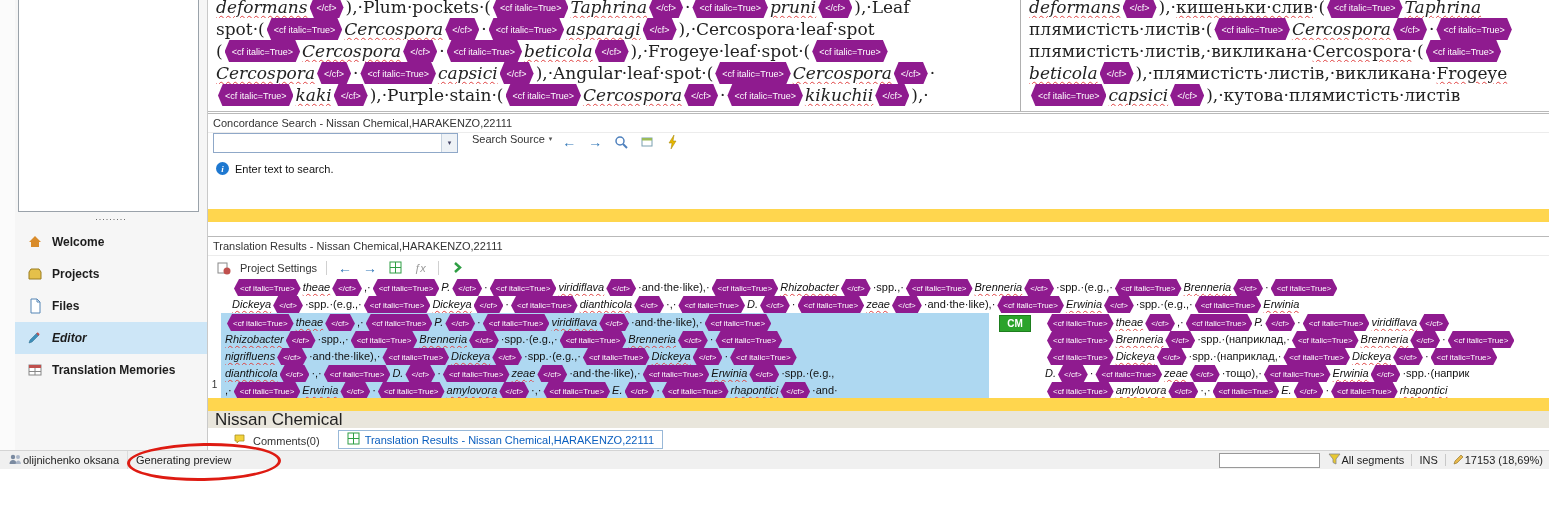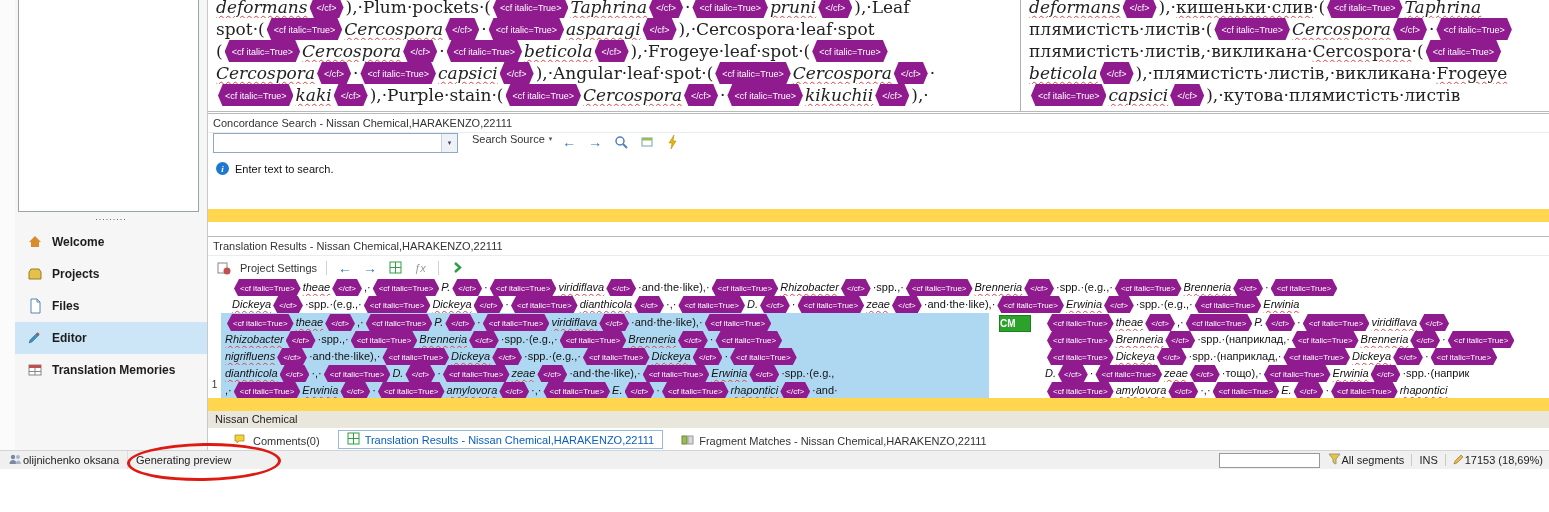--- a/index.html
+++ b/index.html
@@ -7,21 +7,21 @@
           font-family:"Liberation Sans",sans-serif;color:#222;}
 
   
   .left-strip{position:absolute;left:0;top:0;width:15px;height:450px;background:#fbfbfb;border-right:1px solid #e4e4e4;}
   .nav-pane{position:absolute;left:15px;top:0;width:192px;height:450px;background:#f6f6f6;}
   .nav-box{position:absolute;left:3px;top:-2px;width:179px;height:212px;background:#fff;border:1px solid #9aa2aa;}
   .nav-splitter{position:absolute;top:212px;left:0;right:0;text-align:center;font-size:9px;color:#555;
                 letter-spacing:1px;line-height:11px;cursor:row-resize;}
   .nav-items{position:absolute;top:226px;left:0;right:0;}
   .nav-item{height:32px;display:flex;align-items:center;gap:9px;padding-left:12px;cursor:pointer;}
-  .nav-item.selected{background:#CDE6F7;}
+  .nav-item.selected{background:#CDE6F7;font-style:italic;}
   .nav-label{font-size:12px;font-weight:bold;color:#1d1d1d;}
   .nav-ico{width:16px;height:16px;display:inline-flex;align-items:center;justify-content:center;}
 
   
   .main{position:absolute;left:207px;top:0;width:1342px;height:450px;background:#fff;border-left:1px solid #c9c9c9;box-sizing:border-box;}
 
   
   .editor-area{position:absolute;left:0;top:0;width:100%;height:112px;display:flex;overflow:hidden;border-bottom:1px solid #b9b9b9;box-sizing:border-box;}
   .ed-pane{font-family:"DejaVu Serif","Liberation Serif",serif;font-size:17px;overflow:hidden;position:relative;top:-4px;}
   .ed-pane.src{width:812px;padding-left:8px;box-sizing:border-box;}
@@ -72,24 +72,24 @@
   .tb-sep{width:1px;height:14px;background:#d0d0d0;margin:0 2px;}
   .fx{font-size:11px;color:#999;font-style:italic;}
   .res-lines{font-family:"Liberation Sans",sans-serif;font-size:11px;color:#111;}
   .res-lines .tok-line{height:17px;line-height:17px;}
   .res-lines.list{padding-left:24px;height:34px;overflow:hidden;}
   .match-row{display:flex;height:85px;overflow:hidden;cursor:pointer;}
   .match-num{width:13px;font-size:10px;color:#333;display:flex;align-items:flex-end;justify-content:center;padding-bottom:8px;}
   .match-src{width:768px;background:#AED8F1;padding:1px 4px;box-sizing:border-box;overflow:hidden;}
   .match-cm{width:52px;display:flex;justify-content:center;align-items:flex-start;padding-top:2px;box-sizing:border-box;}
   .cm-badge{width:30px;height:15px;background:#2BA32B;border:1px solid #1E7E1E;color:#fff;font-size:10px;
-            font-weight:bold;line-height:15px;}
+            font-weight:bold;text-align:center;line-height:15px;}
   .match-tgt{flex:1;background:#fff;padding:1px 4px;overflow:hidden;}
   .yb2{height:13px;}
-  .nc-bar{height:17px;line-height:17px;background:#E9E6DC;font-size:11px;padding-left:7px;color:#222;}
+  .nc-bar{height:17px;line-height:17px;background:#E9E6DC;font-size:17px;padding-left:7px;color:#222;}
 
   
   .tabs-bar{position:absolute;left:0;top:430px;width:100%;height:19px;display:flex;align-items:flex-end;gap:10px;
             padding-left:18px;font-size:11px;background:#fff;box-sizing:border-box;}
   .tab{display:inline-flex;align-items:center;gap:5px;height:17px;padding:0 8px;color:#333;cursor:pointer;white-space:nowrap;}
   .tab.active{border:1px solid #98b8d8;color:#0B5FBF;}
 
   
   .status-bar{position:absolute;left:0;top:450px;width:100%;height:19px;background:#F0F0F0;border-top:1px solid #d4d4d4;
               display:flex;align-items:center;font-size:11px;color:#222;box-sizing:border-box;}
@@ -290,27 +290,20 @@
         <span>Comments(0)</span>
       </span>
       <span class="tab active">
         <span><svg width="13" height="13">
               <rect x="1" y="1" width="11" height="11" fill="#fff" stroke="#2F9E44"></rect>
               <line x1="1" y1="6.5" x2="12" y2="6.5" stroke="#2F9E44"></line>
               <line x1="6.5" y1="1" x2="6.5" y2="12" stroke="#2F9E44"></line>
             </svg></span>
         <span>Translation Results - Nissan Chemical,HARAKENZO,22111</span>
       </span>
-      <span class="tab">
-        <span><svg width="13" height="12">
-              <rect x="1" y="2" width="5" height="8" fill="#9bbb59" stroke="#6a8a30"></rect>
-              <rect x="7" y="2" width="5" height="8" fill="#d8d8d8" stroke="#999"></rect>
-            </svg></span>
-        <span>Fragment Matches - Nissan Chemical,HARAKENZO,22111</span>
-      </span>
     </div>
   </main>
 
   <footer class="status-bar">
     <span class="sb-cell">
       <span><svg width="14" height="12">
             <circle cx="5" cy="4" r="2.2" fill="#7a8aa0"></circle>
             <path d="M1.5 11c0-2.5 1.5-4 3.5-4s3.5 1.5 3.5 4z" fill="#7a8aa0"></path>
             <circle cx="10" cy="4" r="2" fill="#aab6c8"></circle>
             <path d="M7.5 11c.3-2.2 1.3-3.5 2.8-3.5 1.4 0 2.4 1.3 2.7 3.5z" fill="#aab6c8"></path>

